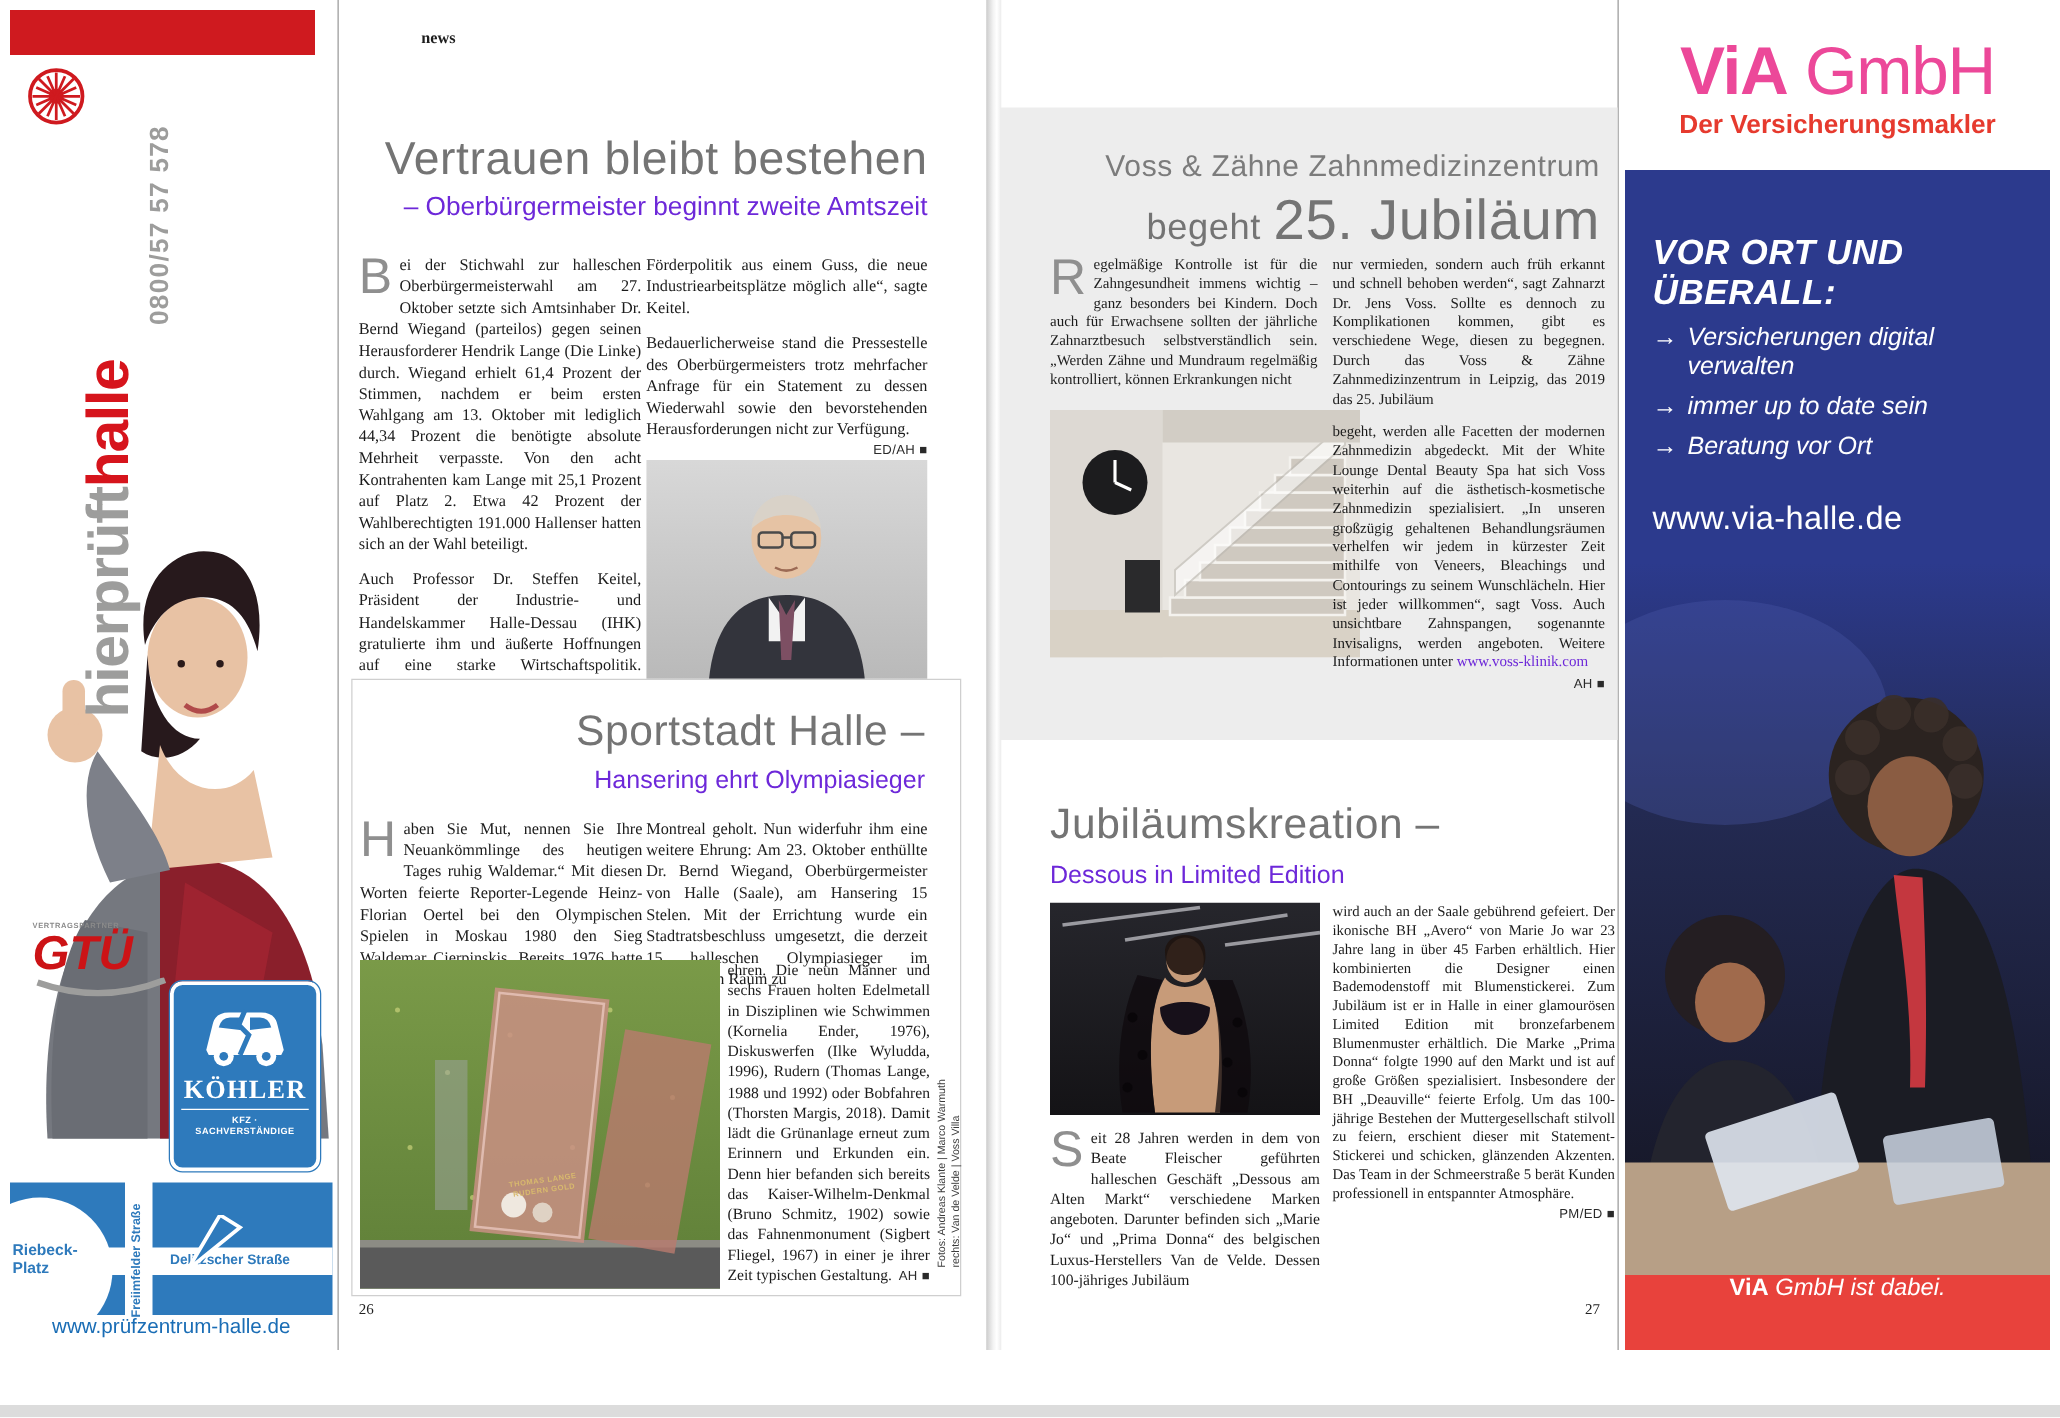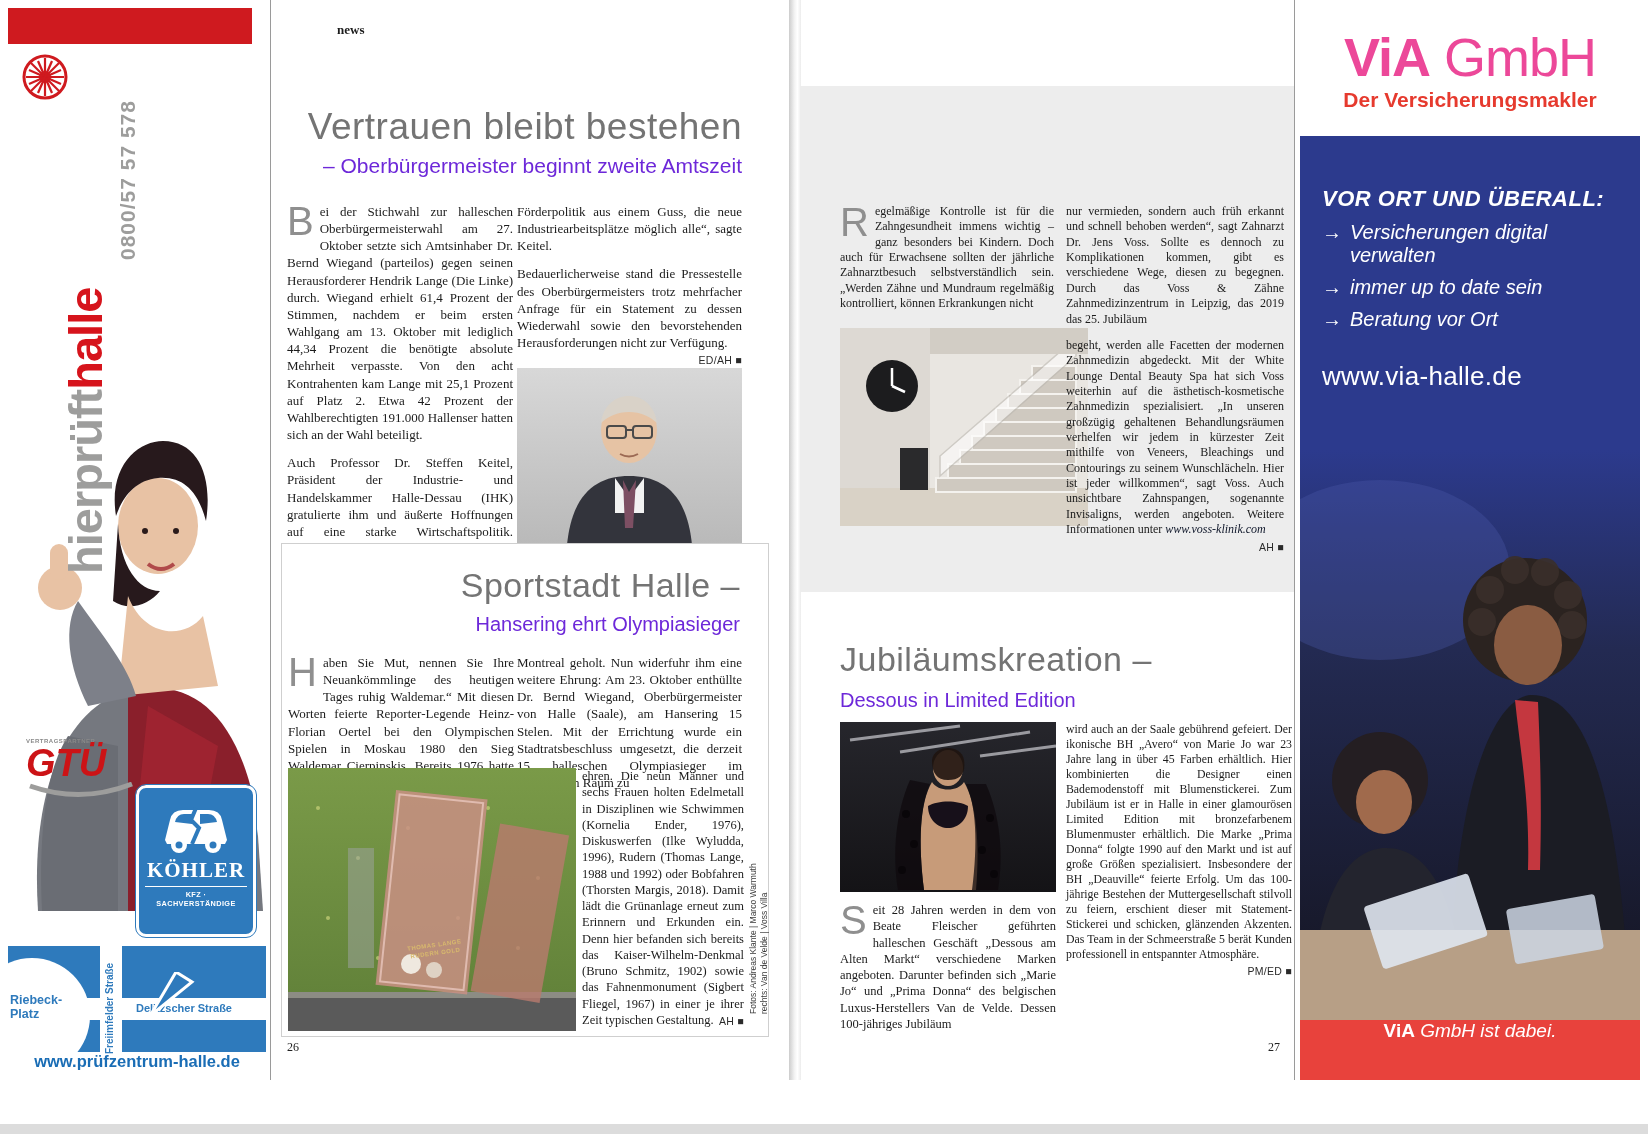--- a/index.html
+++ b/index.html
@@ -12,48 +12,48 @@
   .t-big{font-family:"Liberation Sans","DejaVu Sans",sans-serif;font-weight:300;color:#747474;letter-spacing:.5px;}
   .t-sub{font-family:Liberation Sans, sans-serif;font-weight:300;color:#6d28d9;}
   p.body{font-family:"Liberation Serif","DejaVu Serif",serif;color:#1b1b1b;text-align:justify;margin:0 0 11px 0;}
   .fz13{font-size:13px;line-height:1.32;}
   .fz125{font-size:12.5px;line-height:1.3;}
   .fz12{font-size:12px;line-height:1.28;}
   .fz118{font-size:11.8px;line-height:1.27;}
   .dropcap::first-letter{float:left;font-family:"Liberation Sans",sans-serif;font-weight:300;color:#8f8f8f;
           font-size:40px;line-height:33px;padding:2px 6px 0 0;}
   .byl{float:right;font-family:"Liberation Sans",sans-serif;font-size:10.5px;color:#2a2a2a;padding-top:3px;letter-spacing:.3px;}
-  .doclink{font-style:italic;color:#0f172a;text-decoration:none;}
+  .doclink{color:#6d28d9;text-decoration:none;}
   .pagenum{font-family:"Liberation Serif","DejaVu Serif",serif;font-size:12px;color:#222;}
   .vrule{width:1px;background:#9a9a9a;}
   .vert{transform:rotate(-90deg);transform-origin:0 0;white-space:nowrap;}
 
   
   .redbar{background:#cf1a1f;}
   .brandtxt{font-size:47px;font-weight:700;letter-spacing:-1px;font-family:"Liberation Sans",sans-serif;}
   .brand-gray{color:#9d9d9c;}
   .brand-red{color:#d6141c;}
   .phonetxt{font-size:21px;font-weight:700;color:#9d9d9c;letter-spacing:1px;}
   .gtu-small{font-size:6px;color:#8a8a8a;letter-spacing:.5px;font-weight:700;}
   .gtu-big{font-size:38px;font-weight:800;font-style:italic;color:#cc1316;line-height:1;}
   .mapblue{background:#2e7abc;}
   .maplabel{color:#2e7abc;font-weight:700;font-family:"Liberation Sans",sans-serif;}
   .koehler{background:#2e7abc;border:3px solid #ffffff;outline:1px solid #2e7abc;border-radius:10px;
            color:#fff;text-align:center;}
   .koehler .kname{font-family:"Liberation Serif","DejaVu Serif",serif;font-weight:700;font-size:21px;letter-spacing:1px;}
   .koehler .ksub{font-size:7.3px;font-weight:700;letter-spacing:.4px;border-top:1px solid #fff;padding-top:3px;margin:3px 6px 0 6px;}
-  .pzurl{color:#1a6db5;font-weight:700;font-size:16.5px;text-align:center;}
+  .pzurl{color:#1a6db5;font-weight:400;font-size:16.5px;text-align:center;}
 
   
   .via-logo-line{color:#ec4899;font-size:54px;letter-spacing:-1px;text-align:center;}
   .via-bold{font-weight:800;}
   .via-light{font-weight:400;}
   .via-tag{color:#e63a2e;font-weight:700;font-size:21px;text-align:center;}
   .via-panel{background:#2c3a8d;}
-  .via-head{color:#fff;font-size:22px;font-weight:700;font-style:italic;letter-spacing:.5px;}
+  .via-head{color:#fff;font-size:28px;font-weight:700;font-style:italic;letter-spacing:.5px;}
   .via-li{color:#fff;font-size:20px;font-style:italic;display:flex;gap:8px;margin-top:9px;line-height:1.15;}
   .via-url{color:#fff;font-size:26px;letter-spacing:.3px;margin-top:30px;}
   .via-red{background:#e8423c;}
   .plogo{color:#fff;font-weight:800;font-size:23px;letter-spacing:-.5px;}
   .plogo-light{font-weight:500;}
   .ksub2{color:#fff;font-size:5.5px;display:block;text-align:right;margin-top:-3px;}
   .via-foot{color:#fff;font-size:19px;text-align:center;}
   .credit{font-size:8.5px;color:#3a3a3a;line-height:1.25;font-family:"Liberation Sans",sans-serif;}
   .stele-text{font-size:6px;color:#d8b96d;font-weight:700;letter-spacing:.5px;transform:rotate(-8deg);text-align:center;line-height:1.3;}
 </style>
@@ -235,20 +235,27 @@
   </div>
 
   <div class="abs pagenum" style="left:287px;top:1040px;">26</div>
 
   <div class="abs" style="left:789px;top:0;width:12px;height:1080px;background:linear-gradient(to right,#cccccc,#f2f2f2 45%,#ffffff 70%,#ececec);"></div>
 
   <div class="abs vrule" style="left:1294px;top:0;height:1080px;"></div>
   <div class="abs kicker" style="left:1200px;top:22px;width:80px;text-align:right;">news</div>
 
   <div class="abs" style="left:800px;top:86px;width:494px;height:506px;background:#ededed;">
+    <div class="abs" style="left:10px;top:34px;right:14px;text-align:right;">
+      <div class="t-big" style="font-size:24px;color:#7c7c7c;">Voss &amp; Zähne Zahnmedizinzentrum</div>
+      <div style="display:flex;justify-content:flex-end;align-items:baseline;gap:10px;margin-top:2px;">
+        <span class="t-big" style="font-size:29px;">begeht</span>
+        <span class="t-big" style="font-size:45px;">25. Jubiläum</span>
+      </div>
+    </div>
     <div class="abs" style="left:40px;top:118px;width:214px;">
       <p class="body fz12 dropcap">Regelmäßige Kontrolle ist für die Zahngesundheit immens wichtig – ganz besonders bei Kindern. Doch auch für Erwachsene sollten der jährliche Zahnarztbesuch selbstverständlich sein. „Werden Zähne und Mundraum regelmäßig kontrolliert, können Erkrankungen nicht</p>
     </div>
 
     <svg class="abs" style="left:40px;top:242px;" width="248" height="198" viewBox="0 0 248 198">
       <rect width="248" height="198" fill="#e9e6e1"></rect>
       <rect x="0" y="0" width="90" height="198" fill="#ddd9d3"></rect>
       <rect x="0" y="160" width="248" height="38" fill="#d9d2c6"></rect>
       <circle cx="52" cy="58" r="26" fill="#1c1c1e"></circle>
       <line x1="52" y1="58" x2="52" y2="40" stroke="#fff" stroke-width="2.5"></line>

